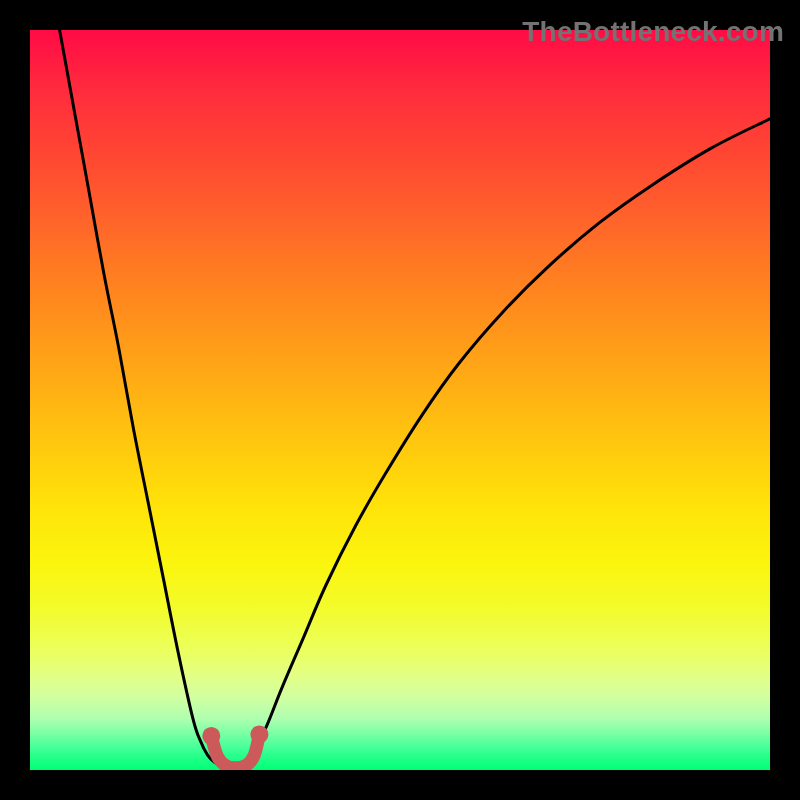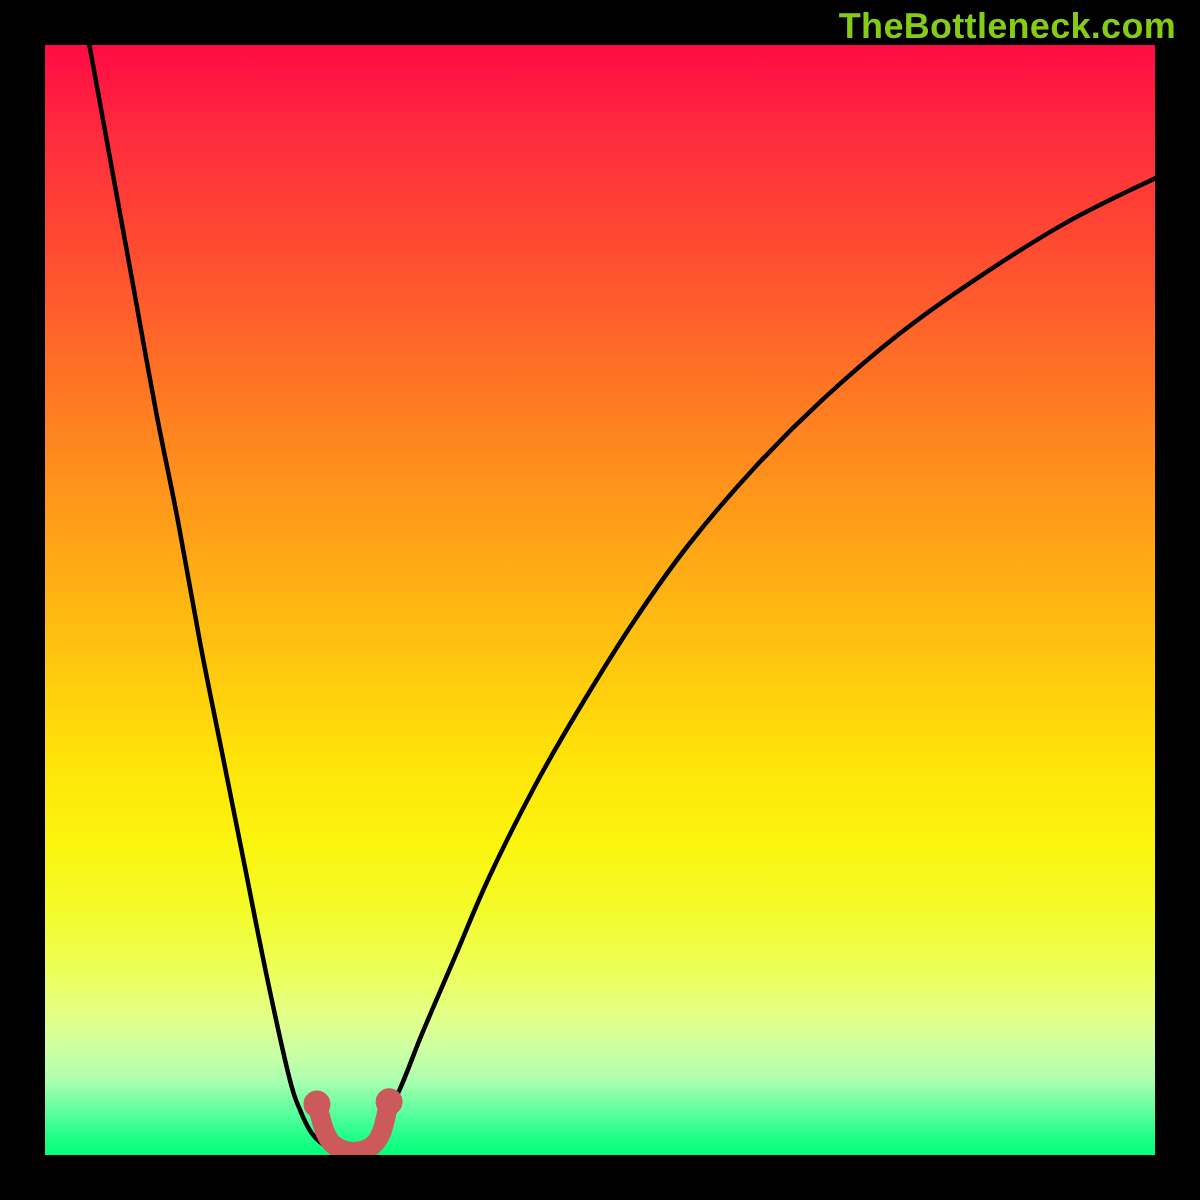--- a/index.html
+++ b/index.html
@@ -46,26 +46,26 @@
       #d2ffa0 90%,
       #b0ffb0 93%,
       #7cffa5 95%,
       #44ff98 97%,
       #1eff87 98.5%,
       #00ff78 100%
     );
   }
   .watermark {
     position: absolute;
-    top: 4px;
+    top: 16px;
     right: 16px;
     font-family: Arial, Helvetica, sans-serif;
-    font-size: 24px;
+    font-size: 28px;
     font-weight: 600;
-    color: #84cc16;
+    color: #737373;
     letter-spacing: 0.2px;
   }
   svg.curves {
     position: absolute;
     left: 0; top: 0;
     width: 740px;
     height: 740px;
   }
 </style>
 </head>

